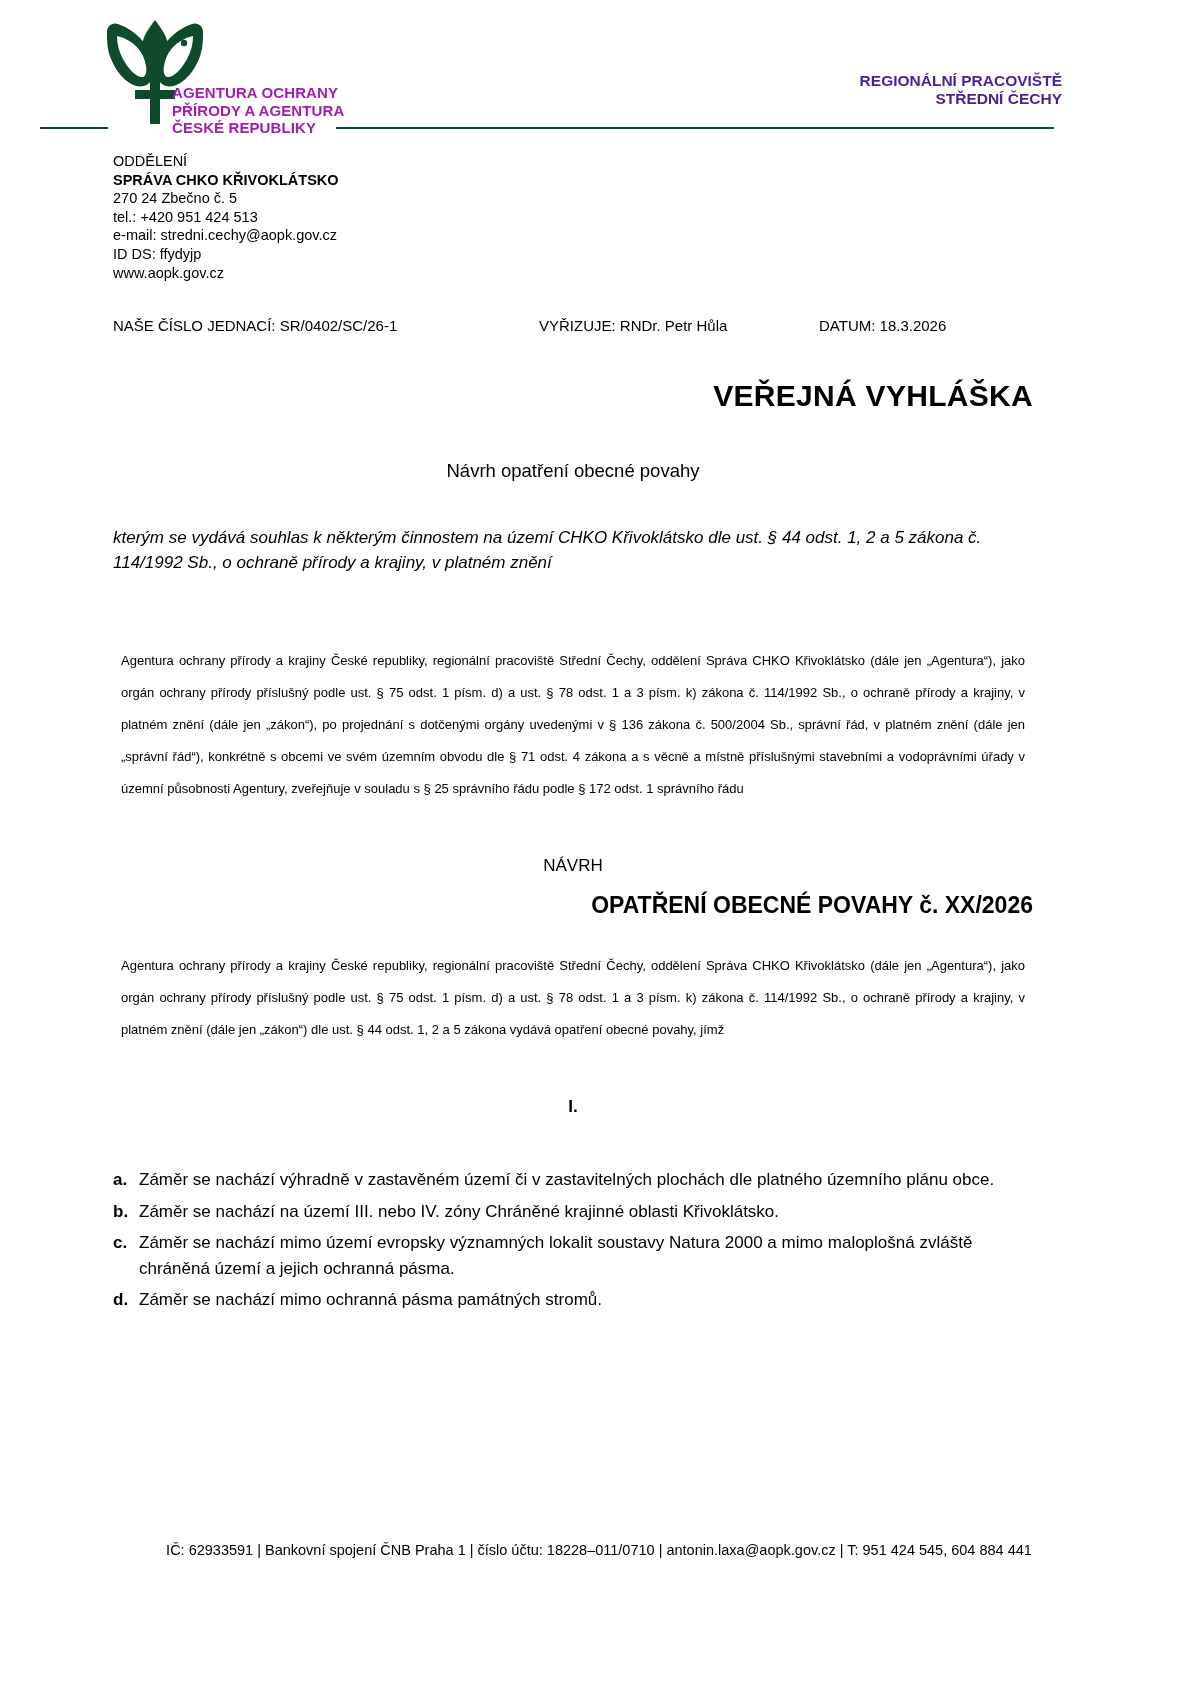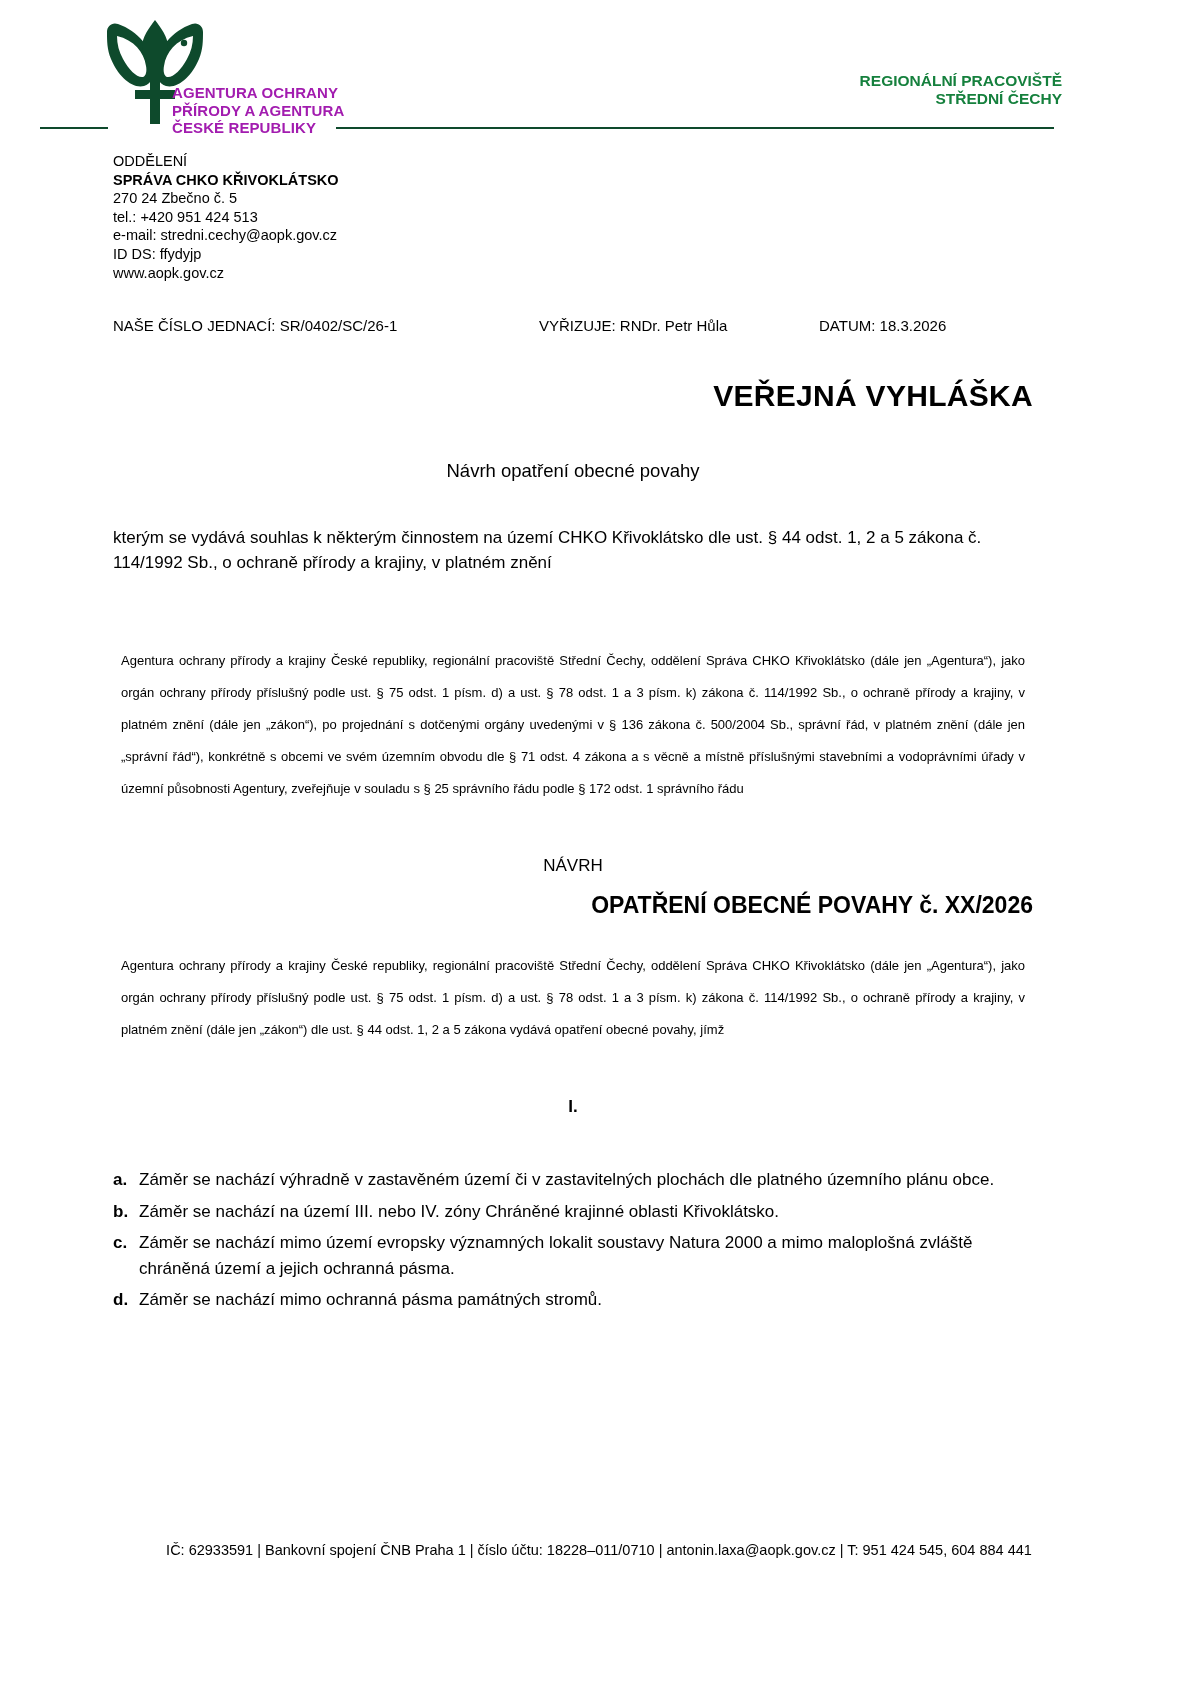--- a/index.html
+++ b/index.html
@@ -54,21 +54,21 @@
     line-height: 17.5px;
     letter-spacing: 0.1px;
     white-space: nowrap;
   }
   .org-name div { white-space: nowrap; }
 
   .regional {
     position: absolute;
     right: 128px;
     top: 72px;
-    color: #15803d;
+    color: #4c1d95;
     font-size: 15.5px;
     font-weight: bold;
     line-height: 18px;
     text-align: right;
     white-space: nowrap;
   }
 
   .rule-left {
     position: absolute;
     left: 40px;
@@ -132,20 +132,21 @@
     font-size: 18.5px;
     font-weight: normal;
     text-align: center;
     line-height: 24px;
   }
   p.lead {
     margin: 42px 0 0 0;
     font-size: 17px;
     line-height: 25px;
     text-align: left;
+    font-style: italic;
   }
   p.just {
     margin: 8px;
     font-size: 13px;
     line-height: 32px;
     text-align: justify;
   }
   .gap-big { height: 62px; }
   .gap-mid { height: 40px; }
   .gap-small { height: 22px; }

